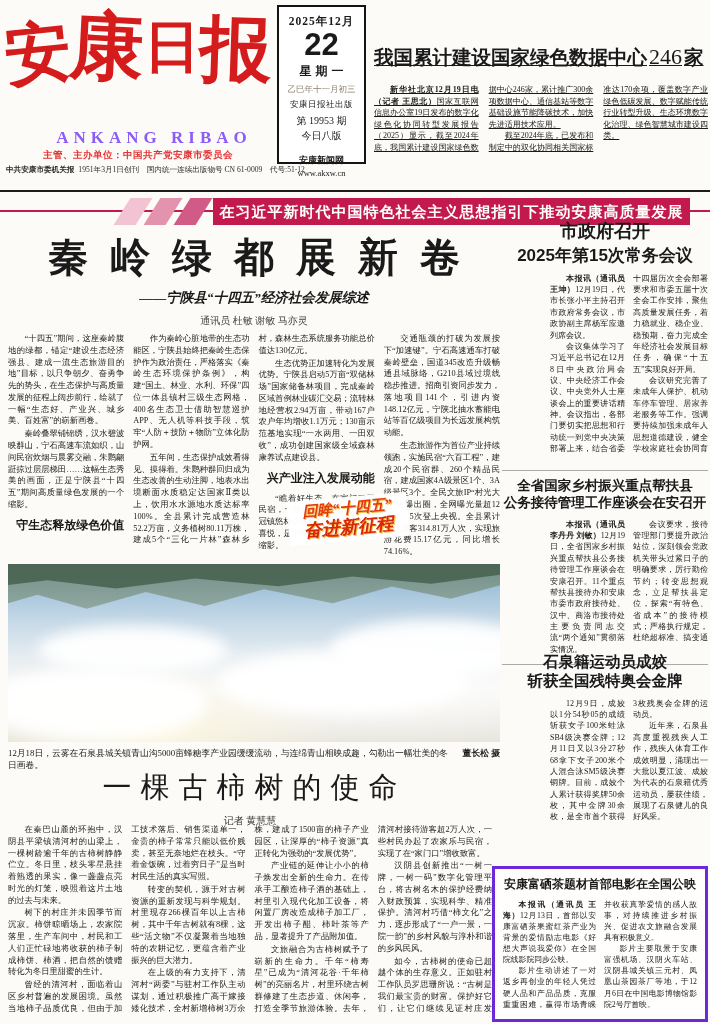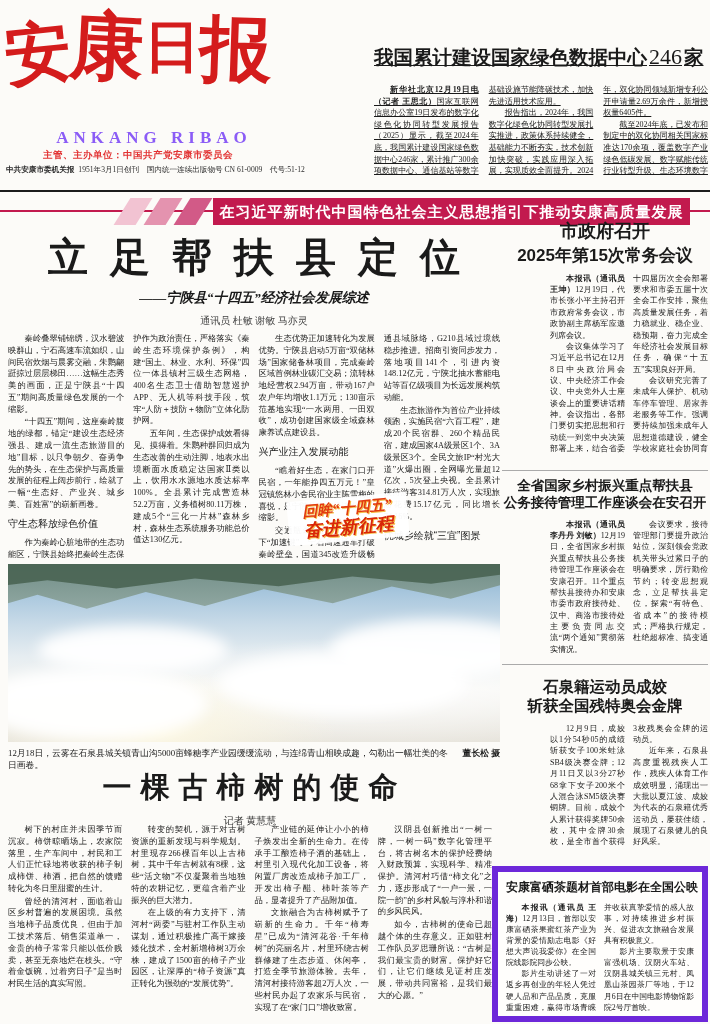--- a/index.html
+++ b/index.html
@@ -51,21 +51,21 @@
   .banner .bar{position:absolute;left:213px;top:0;width:477px;height:27px;background:#c21a4e;color:#fff;
         font-weight:bold;font-size:15px;line-height:27px;text-align:center;letter-spacing:1px;}
   
   .lead-head{position:absolute;left:8px;top:234px;width:492px;text-align:center;}
   .lead-h{font-weight:900;font-size:40px;letter-spacing:22px;text-indent:22px;line-height:1.15;}
   .lead-sub{margin-top:9px;font-size:13.5px;font-weight:bold;font-style:italic;}
   .lead-by{margin-top:7px;font-size:10px;color:#444;}
   .lead-body{position:absolute;left:8px;top:333px;width:492px;height:228px;columns:4;column-gap:9px;
         font-size:8.3px;line-height:1.42;text-align:justify;overflow:hidden;}
   .lead-body p{margin:0 0 1px;text-indent:2em;}
-  .sec{font-weight:normal;font-size:10px;text-align:left;margin:6px 0;text-indent:0;
+  .sec{font-weight:bold;font-size:12px;text-align:right;margin:6px 0;text-indent:0;
         font-family:"Liberation Sans",sans-serif;}
   .badge{position:absolute;left:288px;top:497px;width:116px;transform:rotate(-5deg);text-align:center;
         z-index:3;background:rgba(255,255,255,.96);padding:3px 2px;line-height:1.15;}
   .badge .b1{font-size:15px;font-weight:900;font-style:italic;color:#e23a0e;
         text-shadow:1px 1px 0 #f6be48;white-space:nowrap;}
   .badge .b2{font-size:18px;font-weight:900;font-style:italic;color:#d92608;
         text-shadow:1px 1px 0 #f6be48;white-space:nowrap;}
   
   .photo{position:absolute;left:8px;top:564px;width:492px;height:178px;overflow:hidden;
     background:
@@ -79,93 +79,103 @@
       clip-path:polygon(0 0,100% 0,100% 30%,86% 55%,70% 35%,55% 62%,38% 40%,22% 68%,8% 45%,0 58%);}
   .cloud{position:absolute;background:rgba(255,255,255,.95);border-radius:50%;filter:blur(7px);}
   .cl1{left:30px;top:62px;width:190px;height:48px;}
   .cl2{left:210px;top:88px;width:250px;height:62px;}
   .cl3{left:-30px;top:104px;width:230px;height:72px;}
   .cl4{right:-40px;top:56px;width:210px;height:58px;}
   .photo-cap{position:absolute;left:8px;top:747px;width:492px;display:flex;font-size:8.8px;line-height:1.4;}
   .photo-cap .credit{margin-left:14px;white-space:nowrap;font-weight:bold;}
   
   .pers-head{position:absolute;left:8px;top:768px;width:484px;text-align:center;}
-  .pers-h{font-weight:700;font-size:29px;letter-spacing:9px;text-indent:9px;}
+  .pers-h{font-weight:400;font-size:29px;letter-spacing:9px;text-indent:9px;}
   .pers-by{margin-top:6px;font-size:10px;color:#333;}
   .pers-body{position:absolute;left:8px;top:824px;width:484px;height:198px;columns:4;column-gap:9px;
         font-size:8.3px;line-height:1.42;text-align:justify;overflow:hidden;}
   .pers-body p{margin:0 0 1px;text-indent:2em;}
   
   .rail-art{position:absolute;left:502px;width:206px;}
   .r-h{text-align:center;font-weight:900;line-height:1.25;}
   .gov{top:220px;}
   .gov .l1{font-size:18px;}
   .gov .l2{font-size:17px;margin-top:2px;}
   .gov .body{height:192px;}
   .recep{top:478px;}
   .recep .l1,.recep .l2{font-size:13.5px;}
   .recep .body{height:140px;}
-  .athl{top:677px;}
+  .athl{top:652px;}
   .athl .l1,.athl .l2{font-size:15.5px;}
   .athl .body{height:140px;}
   .rail-art .body{margin-top:7px;columns:2;column-gap:8px;font-size:8px;line-height:1.42;
         text-align:justify;overflow:hidden;margin-left:48px;}
   .rail-art .body p{margin:0;text-indent:2em;}
   .rail-div{position:absolute;left:502px;width:206px;height:1px;background:#aaa;}
   .rd1{top:470px;} .rd2{top:664px;}
   
-  .moviebox{position:absolute;left:492px;top:866px;width:216px;height:156px;border:6px solid #6d28d9;
+  .moviebox{position:absolute;left:492px;top:866px;width:216px;height:156px;border:3px solid #6d28d9;
         box-sizing:border-box;background:#fffefc;padding:7px 8px 0;overflow:hidden;}
   .movie-h{text-align:center;font-weight:900;font-size:12px;white-space:nowrap;}
   .movie-body{margin-top:6px;columns:2;column-gap:8px;font-size:7.8px;line-height:1.42;
         text-align:justify;height:118px;overflow:hidden;}
   .movie-body p{margin:0;text-indent:2em;}
 </style>
 </head>
 <body>
 
 <div class="page">
 
   <div class="masthead-title">
     <span class="mc0">安</span><span class="mc1">康</span><span class="mc2">日</span><span class="mc3">报</span>
   </div>
   <div class="masthead-roman">ANKANG  RIBAO</div>
   <div class="masthead-org">主管、主办单位：中国共产党安康市委员会</div>
   <div class="masthead-meta">
     <b>中共安康市委机关报</b><span>1951年3月1日创刊　国内统一连续出版物号 CN 61-0009　代号:51-12</span>
   </div>
 
+  <div class="datebox">
+    <div class="db-ym">2025年12月</div>
+    <div class="db-day sans">22</div>
+    <div class="db-week">星期一</div>
+    <div class="db-lunar">乙巳年十一月初三</div>
+    <div class="db-pub">安康日报社出版</div>
+    <div class="db-issue">第 19953 期</div>
+    <div class="db-pages">今日八版</div>
+    <div class="db-site">安康新闻网</div>
+    <div class="db-url">www.akxw.cn</div>
+  </div>
 
   <div class="topstory">
     <div class="ts-head sans"><span>我国累计建设国家绿色数据中心</span><span class="num">246</span><span>家</span></div>
     <div class="ts-body">
       <p><span class="lead-in">新华社北京12月19日电（记者 王思北）</span><span>国家互联网信息办公室19日发布的数字化绿色化协同转型发展报告（2025）显示，截至2024年底，我国累计建设国家绿色数据中心246家，累计推广300余项数据中心、通信基站等数字基础设施节能降碳技术，加快先进适用技术应用。</span></p>
-      <p>报告指出，2024年，我国数字化绿色化协同转型发展扎实推进，政策体系持续健全，基础能力不断夯实，技术创新加快突破，实践应用深入拓展，实现质效全面提升。2024年，双化协同领域新增专利公开申请量2.69万余件，新增授权量6405件。</p>
       <p>截至2024年底，已发布和制定中的双化协同相关国家标准达170余项，覆盖数字产业绿色低碳发展、数字赋能传统行业转型升级、生态环境数字化治理、绿色智慧城市建设四类。</p>
     </div>
   </div>
 
   <div class="rule-top"></div>
 
   <div class="banner">
     <div class="thinline"></div>
     <div class="stripe s1"></div>
     <div class="stripe s2"></div>
     <div class="stripe s3"></div>
     <div class="bar sans">在习近平新时代中国特色社会主义思想指引下推动安康高质量发展</div>
   </div>
 
   <div class="lead-head">
-    <div class="lead-h sans">立足帮扶县定位</div>
+    <div class="lead-h sans">秦岭绿都展新卷</div>
     <div class="lead-sub">——宁陕县“十四五”经济社会发展综述</div>
     <div class="lead-by">通讯员 杜敏 谢敏 马亦灵</div>
   </div>
   <div class="lead-body">
+    <p>“十四五”期间，这座秦岭腹地的绿都，锚定“建设生态经济强县、建成一流生态旅游目的地”目标，以只争朝夕、奋勇争先的势头，在生态保护与高质量发展的征程上阔步前行，绘就了一幅“生态好、产业兴、城乡美、百姓富”的崭新画卷。</p>
     <p>秦岭叠翠铺锦绣，汉水碧波映群山，宁石高速车流如织，山间民宿炊烟与晨雾交融，朱鹮翩跹掠过层层梯田……这幅生态秀美的画面，正是宁陕县“十四五”期间高质量绿色发展的一个缩影。</p>
-    <p>“十四五”期间，这座秦岭腹地的绿都，锚定“建设生态经济强县、建成一流生态旅游目的地”目标，以只争朝夕、奋勇争先的势头，在生态保护与高质量发展的征程上阔步前行，绘就了一幅“生态好、产业兴、城乡美、百姓富”的崭新画卷。</p>
     <div class="sec">守生态释放绿色价值</div>
     <p>作为秦岭心脏地带的生态功能区，宁陕县始终把秦岭生态保护作为政治责任，严格落实《秦岭生态环境保护条例》，构建“国土、林业、水利、环保”四位一体县镇村三级生态网格，400名生态卫士借助智慧巡护APP、无人机等科技手段，筑牢“人防＋技防＋物防”立体化防护网。</p>
     <p>五年间，生态保护成效看得见、摸得着。朱鹮种群回归成为生态改善的生动注脚，地表水出境断面水质稳定达国家Ⅱ类以上，饮用水水源地水质达标率100%。全县累计完成营造林52.2万亩，义务植树80.11万株，建成5个“三化一片林”森林乡村，森林生态系统服务功能总价值达130亿元。</p>
     <p>生态优势正加速转化为发展优势。宁陕县启动5万亩“双储林场”国家储备林项目，完成秦岭区域首例林业碳汇交易；流转林地经营权2.94万亩，带动167户农户年均增收1.1万元；130亩示范基地实现“一水两用、一田双收”，成功创建国家级全域森林康养试点建设县。</p>
     <div class="sec">兴产业注入发展动能</div>
     <p>“瞧着好生态，在家门口开民宿，一年能挣四五万元！”皇冠镇悠林小舍民宿业主陈雪梅的喜悦，是宁陕县生态经济崛起的缩影。</p>
     <p>交通瓶颈的打破为发展按下“加速键”。宁石高速通车打破秦岭壁垒，国道345改造升级畅通县域脉络，G210县域过境线稳步推进。招商引资同步发力，落地项目141个，引进内资148.12亿元，宁陕北抽水蓄能电站等百亿级项目为长远发展构筑动能。</p>
     <p>生态旅游作为首位产业持续领跑，实施民宿“六百工程”，建成20个民宿群、260个精品民宿，建成国家4A级景区1个、3A级景区3个。全民文旅IP“村光大道”火爆出圈，全网曝光量超12亿次，5次登上央视。全县累计接待游客314.81万人次，实现旅游花费15.17亿元，同比增长74.16%。</p>
     <div class="sec">优城乡绘就“三宜”图景</div>
 
@@ -227,20 +237,21 @@
       <p>影片生动讲述了一对返乡再创业的年轻人凭过硬人品和产品品质，克服重重困难，赢得市场青睐并收获真挚爱情的感人故事，对持续推进乡村振兴、促进农文旅融合发展具有积极意义。</p>
       <p>影片主要取景于安康富强机场、汉阴火车站、汉阴县城关镇三元村、凤凰山茶园茶厂等地，于12月6日在中国电影博物馆影院2号厅首映。</p>
     </div>
   </div>
 
   <div class="pers-head">
     <div class="pers-h sans">一棵古柿树的使命</div>
     <div class="pers-by">记者 黄慧慧</div>
   </div>
   <div class="pers-body">
+    <p>在秦巴山麓的环抱中，汉阴县平梁镇清河村的山梁上，一棵树龄逾千年的古柿树静静伫立。冬日里，枝头零星悬挂着熟透的果实，像一盏盏点亮时光的灯笼，映照着这片土地的过去与未来。</p>
     <p>树下的村庄并未因季节而沉寂。柿饼晾晒场上，农家院落里，生产车间中，村民和工人们正忙碌地将收获的柿子制成柿饼、柿酒，把自然的馈赠转化为冬日里甜蜜的生计。</p>
     <p>曾经的清河村，面临着山区乡村普遍的发展困境。虽然当地柿子品质优良，但由于加工技术落后、销售渠道单一，金贵的柿子常常只能以低价贱卖，甚至无奈地烂在枝头。“守着金饭碗，过着穷日子”是当时村民生活的真实写照。</p>
     <p>转变的契机，源于对古树资源的重新发现与科学规划。村里现存266棵百年以上古柿树，其中千年古树就有8棵，这些“活文物”不仅凝聚着当地独特的农耕记忆，更蕴含着产业振兴的巨大潜力。</p>
     <p>在上级的有力支持下，清河村“两委”与驻村工作队主动谋划，通过积极推广高干嫁接矮化技术，全村新增柿树3万余株，建成了1500亩的柿子产业园区，让深厚的“柿子资源”真正转化为强劲的“发展优势”。</p>
     <p>产业链的延伸让小小的柿子焕发出全新的生命力。在传承手工酿造柿子酒的基础上，村里引入现代化加工设备，将闲置厂房改造成柿子加工厂，开发出柿子醋、柿叶茶等产品，显著提升了产品附加值。</p>
     <p>文旅融合为古柿树赋予了崭新的生命力。千年“柿寿星”已成为“清河花谷·千年柿树”的亮丽名片，村里环绕古树群修建了生态步道、休闲亭，打造全季节旅游体验。去年，清河村接待游客超2万人次，一些村民办起了农家乐与民宿，实现了在“家门口”增收致富。</p>
     <p>汉阴县创新推出“一树一牌，一树一码”数字化管理平台，将古树名木的保护经费纳入财政预算，实现科学、精准保护。清河村巧借“柿文化”之力，逐步形成了“一户一景，一院一韵”的乡村风貌与淳朴和谐的乡风民风。</p>
     <p>如今，古柿树的使命已超越个体的生存意义。正如驻村工作队员罗思珊所说：“古树是我们最宝贵的财富。保护好它们，让它们继续见证村庄发展，带动共同富裕，是我们最大的心愿。”</p>
   </div>
 

